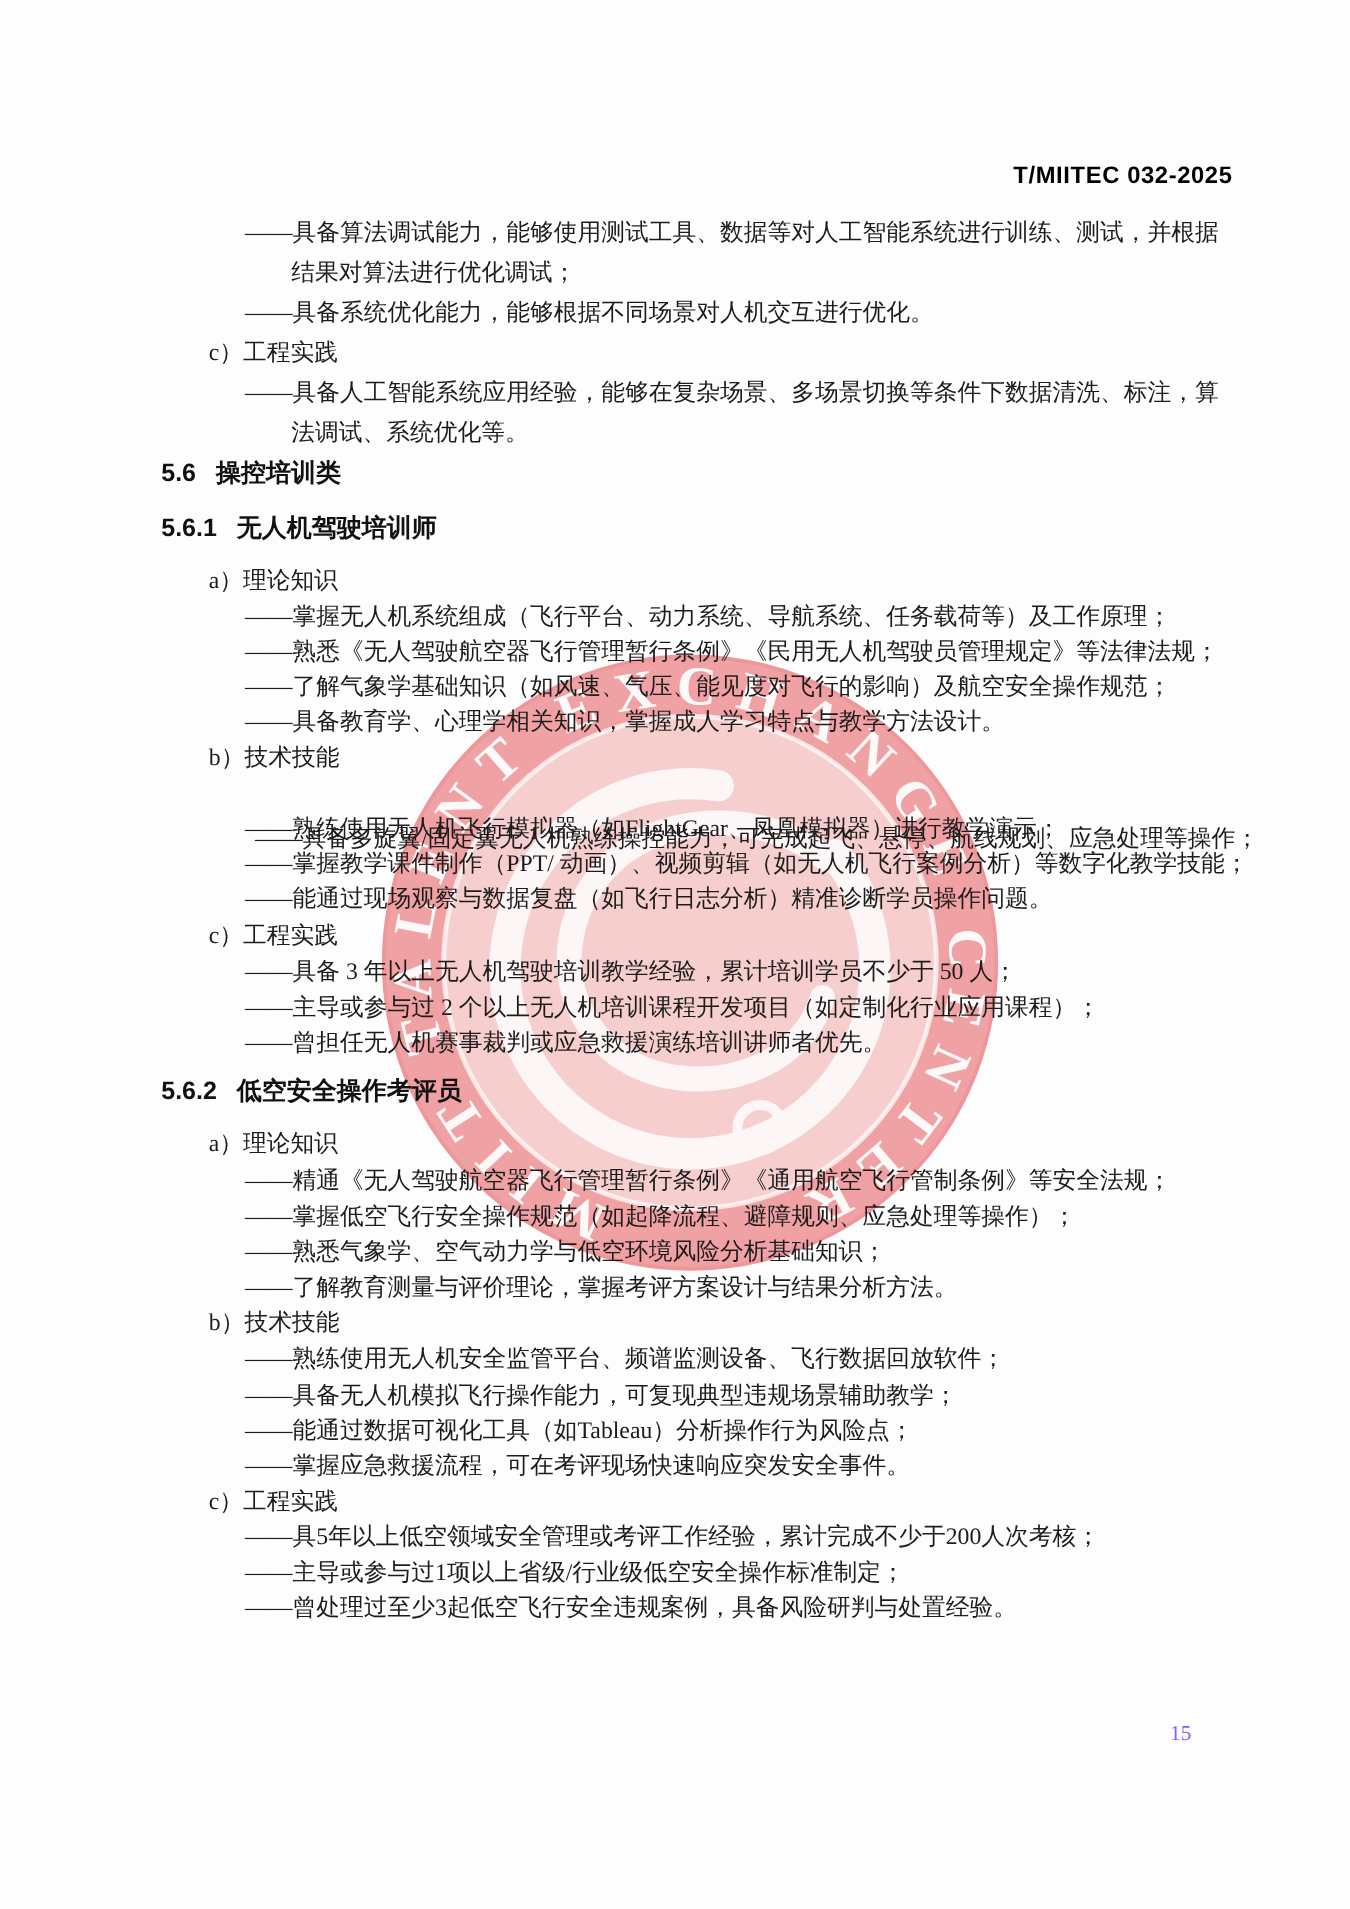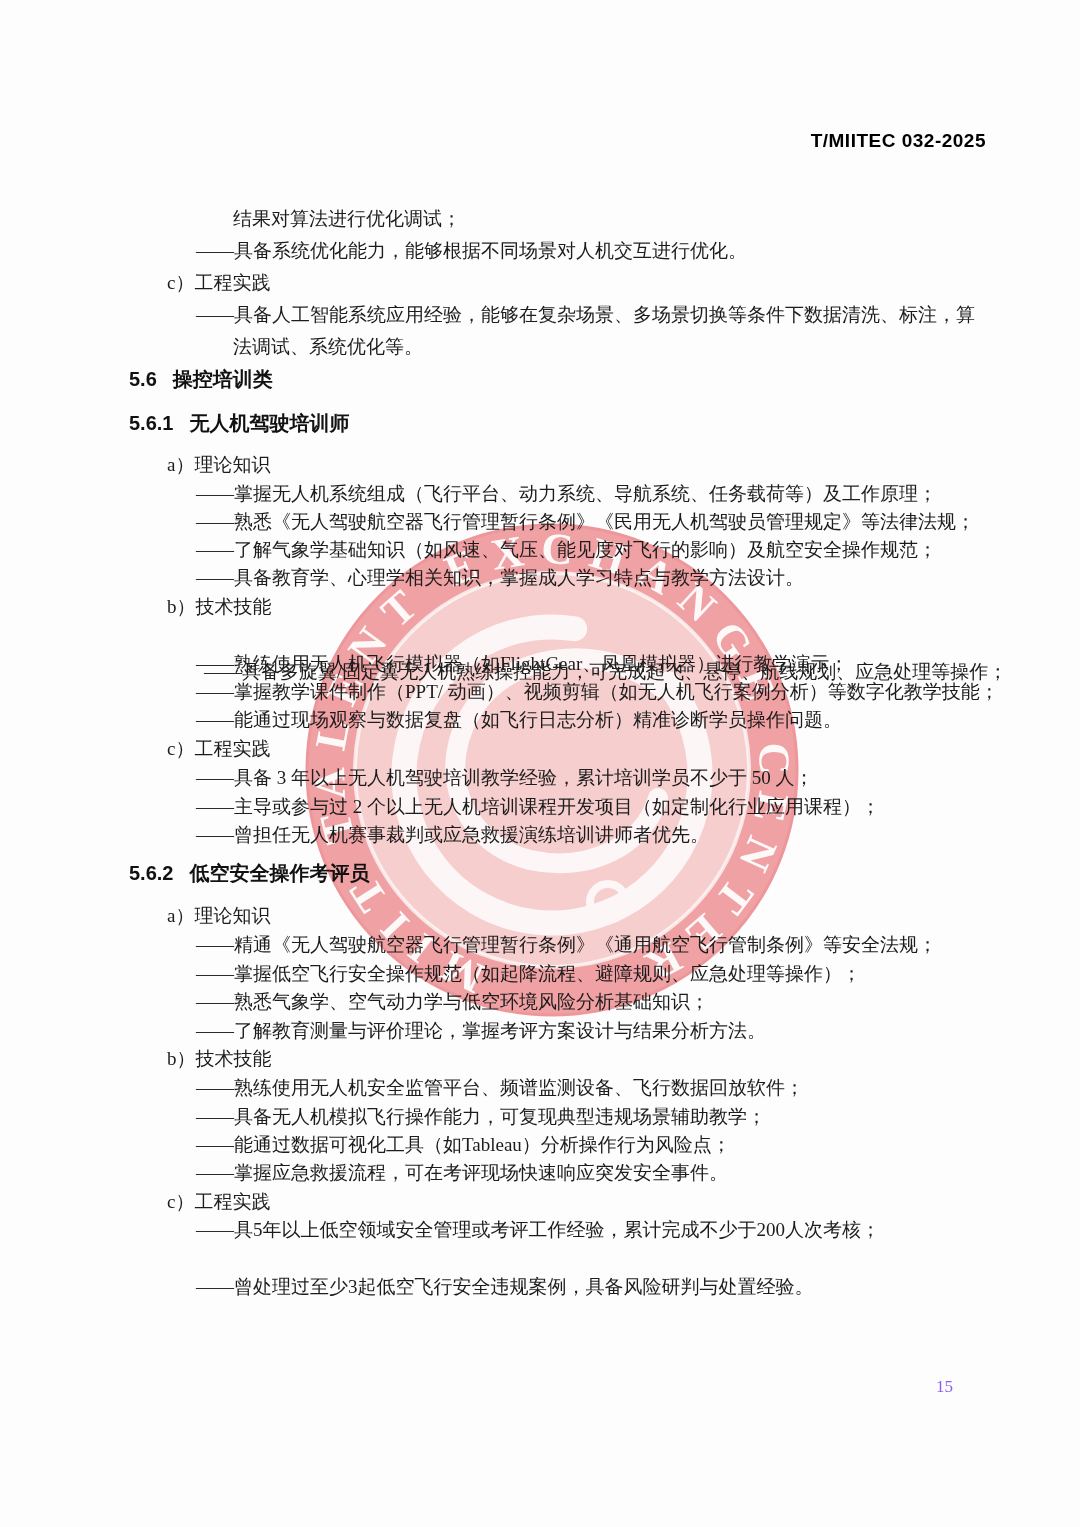--- a/index.html
+++ b/index.html
@@ -54,20 +54,21 @@
         <path id="ring-text-path" d="M 491.8,967 A 206,206 0 1 1 612.2,573 A 206,206 0 1 1 491.8,967"></path>
       </defs>
       <text class="ring-text">
         <textPath href="#ring-text-path" startOffset="4">MIIT TALENT EXCHANGE CENTER</textPath>
       </text>
     </g>
   </svg>
 
   <div class="txt doc-code" style="top:128px;right:94px;">T/MIITEC 032-2025</div>
 
+  <div class="txt" style="top:174px;left:196px;">——具备算法调试能力，能够使用测试工具、数据等对人工智能系统进行训练、测试，并根据</div>
   <div class="txt cont" style="top:206px;left:233px;">结果对算法进行优化调试；</div>
   <div class="txt" style="top:238px;left:196px;">——具备系统优化能力，能够根据不同场景对人机交互进行优化。</div>
   <div class="txt label" style="top:270px;left:167px;">c）工程实践</div>
   <div class="txt" style="top:302px;left:196px;">——具备人工智能系统应用经验，能够在复杂场景、多场景切换等条件下数据清洗、标注，算</div>
   <div class="txt cont" style="top:334px;left:233px;">法调试、系统优化等。</div>
 
   <div class="txt heading" style="top:366px;left:129px;">
     <span class="num">5.6</span><span>操控培训类</span>
   </div>
 
@@ -103,17 +104,18 @@
   <div class="txt" style="top:1018px;left:196px;">——了解教育测量与评价理论，掌握考评方案设计与结果分析方法。</div>
 
   <div class="txt label" style="top:1046px;left:167px;">b）技术技能</div>
   <div class="txt" style="top:1075px;left:196px;">——熟练使用无人机安全监管平台、频谱监测设备、飞行数据回放软件；</div>
   <div class="txt" style="top:1104px;left:196px;">——具备无人机模拟飞行操作能力，可复现典型违规场景辅助教学；</div>
   <div class="txt" style="top:1132px;left:196px;">——能通过数据可视化工具（如Tableau）分析操作行为风险点；</div>
   <div class="txt" style="top:1160px;left:196px;">——掌握应急救援流程，可在考评现场快速响应突发安全事件。</div>
 
   <div class="txt label" style="top:1189px;left:167px;">c）工程实践</div>
   <div class="txt" style="top:1217px;left:196px;">——具5年以上低空领域安全管理或考评工作经验，累计完成不少于200人次考核；</div>
+  <div class="txt" style="top:1246px;left:196px;">——主导或参与过1项以上省级/行业级低空安全操作标准制定；</div>
   <div class="txt" style="top:1274px;left:196px;">——曾处理过至少3起低空飞行安全违规案例，具备风险研判与处置经验。</div>
 
   <div class="txt page-num" style="top:1374px;left:936px;">15</div>
 
 </div>
 
 </body></html>

